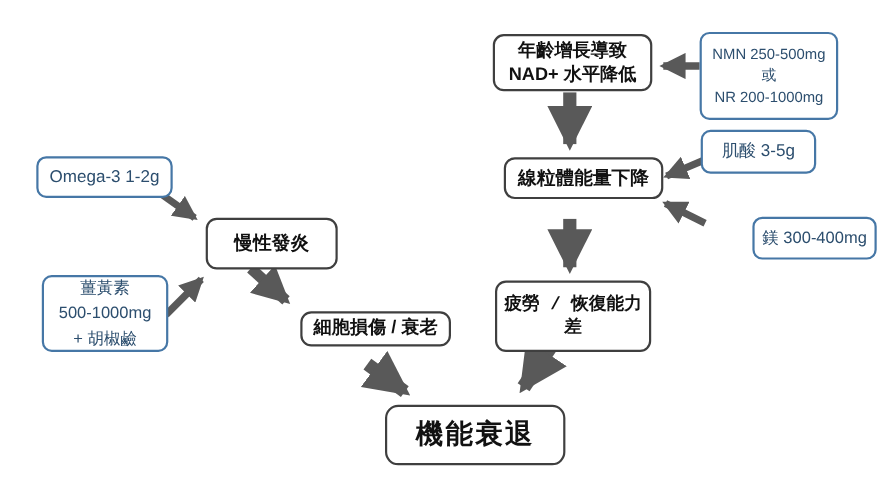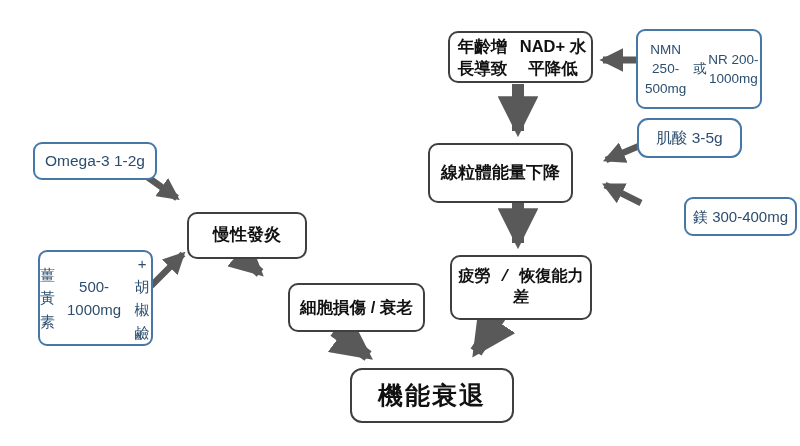--- a/index.html
+++ b/index.html
@@ -11,38 +11,38 @@
   html,body{margin:0;padding:0;background:var(--background);}
   .canvas{
     position:relative;width:800px;height:446px;overflow:hidden;
     background:var(--background);
     font-family:"Liberation Sans","DejaVu Sans",sans-serif;
   }
   .arrow-layer{position:absolute;left:0;top:0;width:800px;height:446px;}
   .arrow-layer line{stroke:var(--arrow);fill:none;}
   .arrow-layer marker path{fill:var(--arrow);}
   .node{
-    position:absolute;display:flex;
+    position:absolute;display:flex;flex-direction:column;
     align-items:center;justify-content:center;text-align:center;
     background:var(--node-fill);box-sizing:border-box;line-height:1.3;
   }
   .problem{
     border:2px solid var(--problem-border);border-radius:10px;
     color:var(--problem-text);font-weight:bold;font-size:17px;
   }
   .supplement{
     border:2.5px solid var(--supplement-border);border-radius:9px;
     color:var(--supplement-text);font-weight:500;font-size:15px;
   }
   .node-nad{font-size:16.5px;line-height:1.35;}
   .node-decline{font-size:25px;border-radius:12px;letter-spacing:2px;}
   .sup-nmn{font-size:13.5px;line-height:1.42;}
   .sup-curcumin{font-size:15px;line-height:1.55;}
   .sup-omega{font-size:15.5px;}
-  .sup-creatine{font-size:15.5px;border-radius:11px;}
+  .sup-creatine{font-size:15.5px;}
 </style>
 </head>
 <body>
 
 <div class="canvas">
 
   <svg class="arrow-layer" width="800" height="446" viewBox="0 0 800 446" aria-hidden="true">
     <defs>
       <marker id="ah" viewBox="0 0 10 10" refX="8.5" refY="5" markerWidth="3.4" markerHeight="3.4" orient="auto" markerUnits="strokeWidth">
         <path d="M0,0 L10,5 L0,10 z"></path>
@@ -58,33 +58,33 @@
     <line x1="146" y1="176" x2="177" y2="198" stroke-width="6.5" marker-end="url(#ah)"></line>
     <line x1="151" y1="286" x2="183" y2="254" stroke-width="6.5" marker-end="url(#ah)"></line>
     <line x1="228" y1="244" x2="260" y2="273" stroke-width="10" marker-end="url(#ah)"></line>
   </svg>
 
   <div class="node problem node-nad" style="left:448px;top:31px;width:145px;height:52px;">
     <div>年齡增長導致</div>
     <div>NAD+ 水平降低</div>
   </div>
 
-  <div class="node problem" style="left:428px;top:143px;width:145px;height:60px;">
+  <div class="node problem" style="left:458px;top:143px;width:145px;height:38px;">
     <div>線粒體能量下降</div>
   </div>
 
   <div class="node problem" style="left:450px;top:255px;width:142px;height:65px;font-size:16px;font-family:Liberation Mono, monospace;">
     <div>疲勞 / 恢復能力差</div>
   </div>
 
-  <div class="node problem" style="left:187px;top:212px;width:120px;height:47px;">
+  <div class="node problem" style="left:187px;top:198px;width:120px;height:47px;">
     <div>慢性發炎</div>
   </div>
 
-  <div class="node problem" style="left:273px;top:283px;width:137px;height:49px;font-size:16.5px;margin-left:15px;">
+  <div class="node problem" style="left:273px;top:283px;width:137px;height:32px;font-size:16.5px;">
     <div>細胞損傷 / 衰老</div>
   </div>
 
   <div class="node problem node-decline" style="left:350px;top:368px;width:164px;height:55px;">
     <div>機能衰退</div>
   </div>
 
   <div class="node supplement sup-nmn" style="left:636px;top:29px;width:126px;height:80px;">
     <div>NMN 250-500mg</div>
     <div>或</div>
@@ -96,19 +96,19 @@
   </div>
 
   <div class="node supplement" style="left:638px;top:197px;width:113px;height:39px;margin-left:46px;">
     <div>鎂 300-400mg</div>
   </div>
 
   <div class="node supplement sup-omega" style="left:33px;top:142px;width:124px;height:38px;">
     <div>Omega-3 1-2g</div>
   </div>
 
-  <div class="node supplement sup-curcumin" style="left:38px;top:250px;width:115px;height:96px;gap:12px;">
+  <div class="node supplement sup-curcumin" style="left:38px;top:250px;width:115px;height:70px;">
     <div>薑黃素</div>
     <div>500-1000mg</div>
     <div>+ 胡椒鹼</div>
   </div>
 
 </div>
 
 </body></html>

